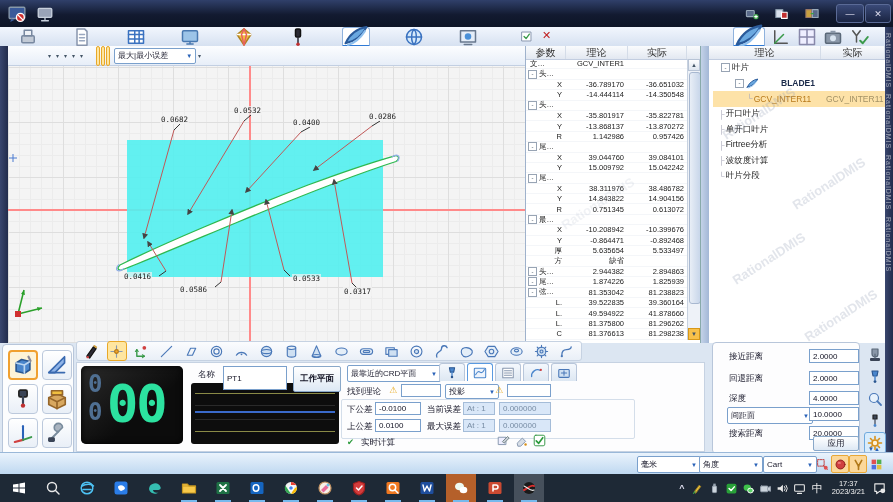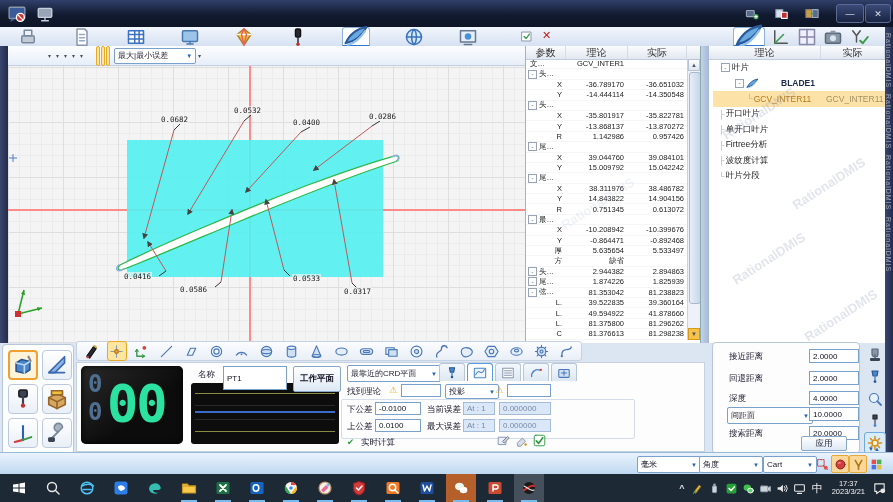--- a/index.html
+++ b/index.html
@@ -1074,21 +1074,21 @@
       <div class="inp" style="left:96px;top:28px;width:50px;height:14px">2.0000</div>
       <span class="mlabel" style="left:16px;top:50px">深度</span>
       <div class="inp" style="left:96px;top:48px;width:50px;height:14px">4.0000</div>
       <div class="dd abs" style="left:14px;top:64px;width:78px;height:15px">
         <span>间距面</span>
         <span class="arr">▼</span>
       </div>
       <div class="inp" style="left:96px;top:64px;width:50px;height:14px">10.0000</div>
       <span class="mlabel" style="left:16px;top:85px">搜索距离</span>
       <div class="inp" style="left:96px;top:83px;width:50px;height:14px">20.0000</div>
-      <div class="btn3d" style="left:88px;top:93px;width:46px;height:15px">应用</div>
+      <div class="btn3d" style="left:100px;top:93px;width:46px;height:15px">应用</div>
     </div>
   <div id="side-strip">
       <div class="ssb" style="top:2px">
         <span class="ic">
           <svg viewBox="0 0 16 16" fill="none" stroke="#4a78b8" stroke-width="1.2" stroke-linecap="round" stroke-linejoin="round">
             <path d="M5 2h6v5a3 3 0 01-6 0z" fill="#8a97a8" stroke="#5a6878"></path>
             <rect x="3" y="11" width="10" height="3" rx="1" fill="#3a4456" stroke="none"></rect>
             <path d="M8 7v4" stroke="#5a6878"></path>
           </svg>
         </span>

